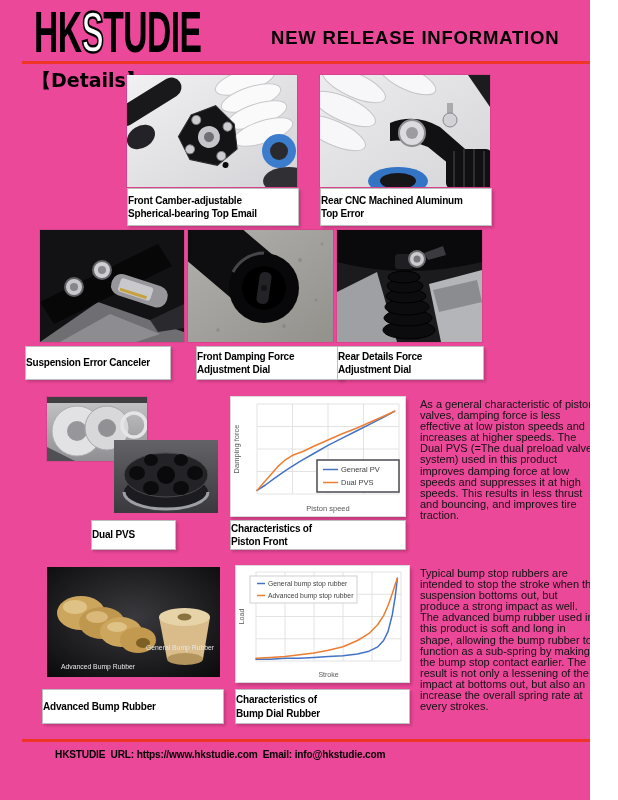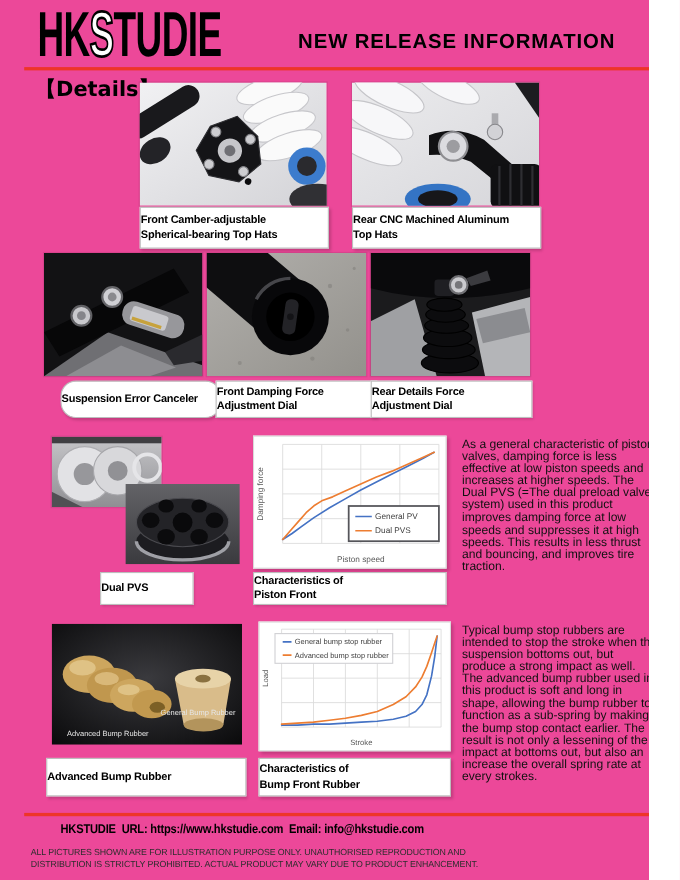--- a/index.html
+++ b/index.html
@@ -116,25 +116,25 @@
         <line x1="134" y1="76" x2="134" y2="112"></line>
         <line x1="144" y1="74" x2="144" y2="112"></line>
         <line x1="154" y1="74" x2="154" y2="112"></line>
         <line x1="164" y1="76" x2="164" y2="112"></line>
       </g>
     </svg>
   </div>
 
   <div class="caption-box" style="left:127px;top:188px;width:170px;height:36px;">
     <span>Front Camber-adjustable</span>
-    <span>Spherical-bearing Top Hats</span>
+    <span>Spherical-bearing Top Email</span>
   </div>
   <div class="caption-box" style="left:320px;top:188px;width:170px;height:36px;">
     <span>Rear CNC Machined Aluminum</span>
-    <span>Top Hats</span>
+    <span>Top Error</span>
   </div>
 
   <div class="photo photo-edge" style="left:40px;top:230px;width:144px;height:112px;">
     <svg viewBox="0 0 144 112">
       <rect width="144" height="112" fill="#121214"></rect>
       <path d="M0 112 L58 72 L144 102 L144 112 Z" fill="#6f6f73"></path>
       <path d="M20 112 L70 84 L120 104 L96 112 Z" fill="#8d8d91"></path>
       <path d="M0 72 L118 14 L132 36 L14 94 Z" fill="#070708"></path>
       <circle cx="62" cy="40" r="9" fill="#d0d0d4" stroke="#66666a" stroke-width="2"></circle>
       <circle cx="62" cy="40" r="4" fill="#8a8a8e"></circle>
@@ -189,21 +189,21 @@
         <ellipse cx="68" cy="56" rx="18" ry="7"></ellipse>
         <ellipse cx="67" cy="47" rx="16" ry="6"></ellipse>
       </g>
       <rect x="58" y="24" width="18" height="15" rx="3" fill="#1f1f23"></rect>
       <circle cx="80" cy="29" r="8" fill="#cbcbcf" stroke="#6f6f73" stroke-width="2"></circle>
       <circle cx="80" cy="29" r="3.5" fill="#77777b"></circle>
       <path d="M87 23 L106 16 L109 25 L91 30 Z" fill="#3b3b3f"></path>
     </svg>
   </div>
 
-  <div class="caption-box" style="left:55px;top:346px;width:144px;height:32px;border-radius:14px;">
+  <div class="caption-box" style="left:25px;top:346px;width:144px;height:32px;">
     <span>Suspension Error Canceler</span>
   </div>
   <div class="caption-box" style="left:196px;top:346px;width:145px;height:32px;">
     <span>Front Damping Force</span>
     <span>Adjustment Dial</span>
   </div>
   <div class="caption-box" style="left:337px;top:346px;width:145px;height:32px;">
     <span>Rear Details Force</span>
     <span>Adjustment Dial</span>
   </div>
@@ -330,22 +330,21 @@
         <text x="8" y="50.5" text-anchor="middle" font-size="7" fill="#595959" transform="rotate(-90 8 50.5)" font-family="Liberation Sans, sans-serif">Load</text>
         <rect x="14" y="10" width="107" height="27" fill="#fff" stroke="#d0d0d4" stroke-width="1"></rect>
         <line x1="21" y1="17.5" x2="29" y2="17.5" stroke="#4472c4" stroke-width="1.5"></line>
         <text x="32" y="19.9" font-size="6.8" fill="#3f3f3f" font-family="Liberation Sans, sans-serif">General bump stop rubber</text>
         <line x1="21" y1="29.5" x2="29" y2="29.5" stroke="#ed7d31" stroke-width="1.5"></line>
         <text x="32" y="31.9" font-size="6.8" fill="#3f3f3f" font-family="Liberation Sans, sans-serif">Advanced bump stop rubber</text>
       </svg>
     </div>
   <div class="caption-box" style="left:235px;top:689px;width:173px;height:33px;">
     <span>Characteristics of</span>
-    <span>Bump Front Rubber</span>
+    <span>Bump Dial Rubber</span>
   </div>
 
   <div class="para" style="left:420px;top:568px;">Typical bump stop rubbers are intended to stop the stroke when the suspension bottoms out, but produce a strong impact as well. The advanced bump rubber used in this product is soft and long in shape, allowing the bump rubber to function as a sub-spring by making the bump stop contact earlier. The result is not only a lessening of the impact at bottoms out, but also an increase the overall spring rate at every strokes.</div>
 
   <div class="redline" style="top:739px;"></div>
   <div class="footer-contact">HKSTUDIE  URL: https://www.hkstudie.com  Email: info@hkstudie.com</div>
-  <div class="footer-disclaimer">ALL PICTURES SHOWN ARE FOR ILLUSTRATION PURPOSE ONLY. UNAUTHORISED REPRODUCTION AND DISTRIBUTION IS STRICTLY PROHIBITED. ACTUAL PRODUCT MAY VARY DUE TO PRODUCT ENHANCEMENT.</div>
 
 </div>
 
 </body></html>

